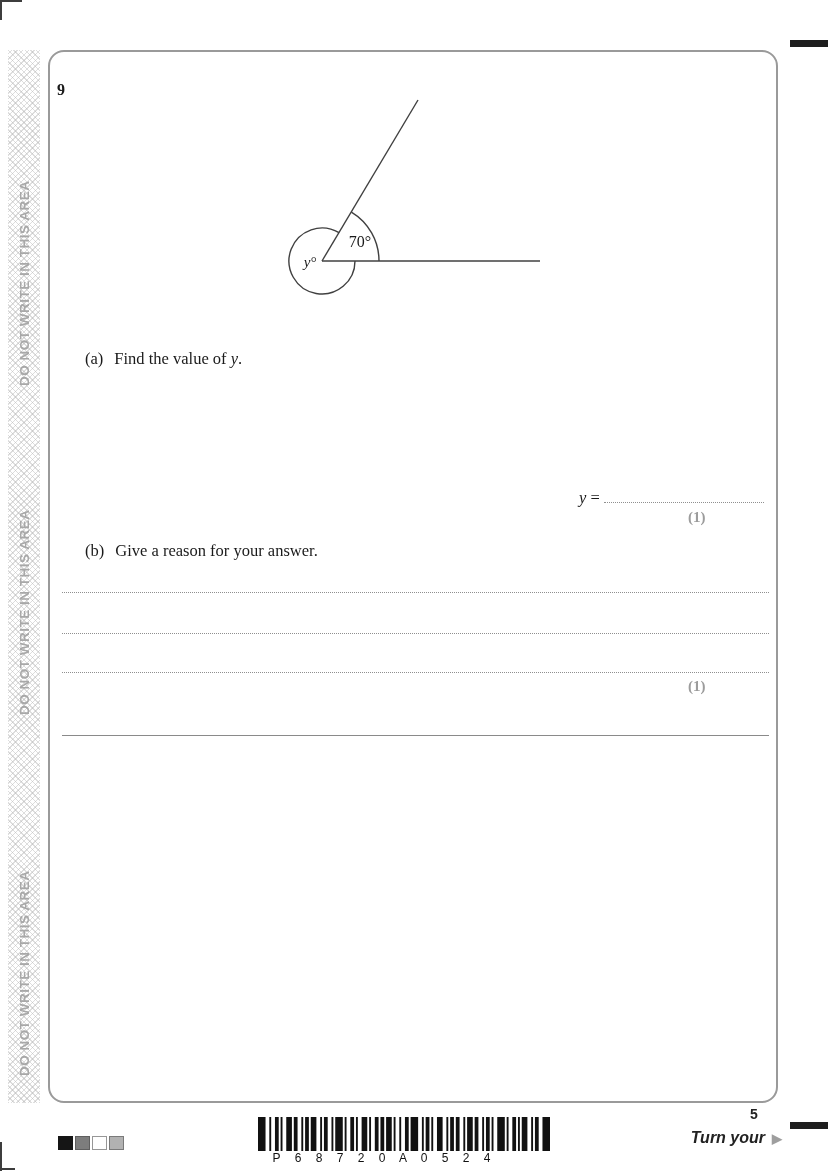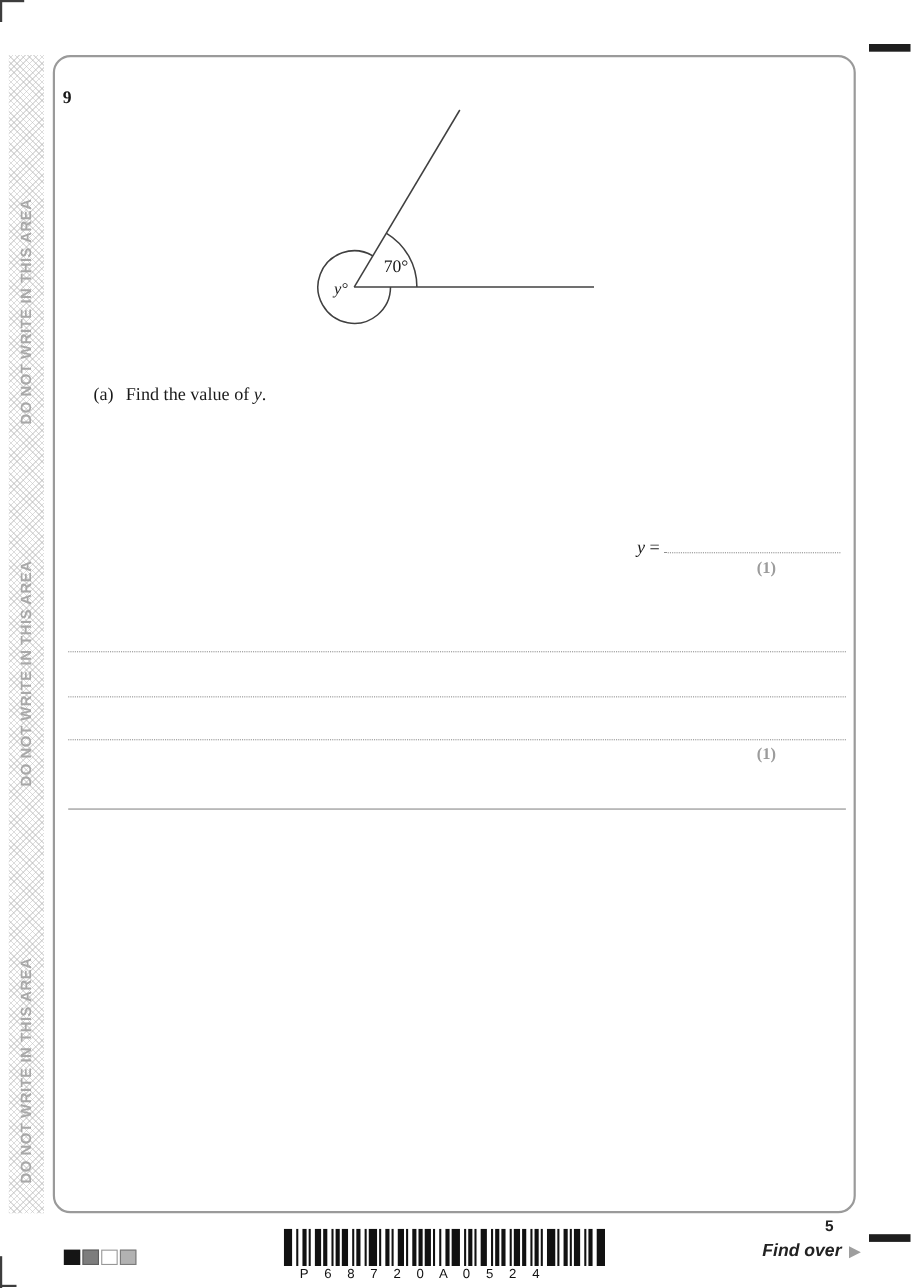--- a/index.html
+++ b/index.html
@@ -122,20 +122,23 @@
     <span class="var">y</span><span>.</span>
   </div>
 
   <div class="answer-line">
     <span class="var">y</span>
     <span>=</span>
     <span class="answer-dots"></span>
   </div>
   <div class="mark mark-a">(1)</div>
 
+  <div class="part-line part-b">
+    <span class="part-label">(b)</span><span>Give a reason for your answer.</span>
+  </div>
   <div class="dotline dl1"></div>
   <div class="dotline dl2"></div>
   <div class="dotline dl3"></div>
   <div class="mark mark-b">(1)</div>
 
   <div class="solid-line"></div>
 
   <div class="cal-squares">
     <div class="sq sq1"></div>
     <div class="sq sq2"></div>
@@ -190,16 +193,16 @@
         <rect x="140" y="0" width="3" height="34"></rect>
         <rect x="145" y="0" width="1" height="34"></rect>
         <rect x="147" y="0" width="2" height="34"></rect>
         <rect x="151" y="0" width="4" height="34"></rect>
       </svg>
     <div class="barcode-text">P 6 8 7 2 0 A 0 5 2 4</div>
   </div>
 
   <div class="page-number">5</div>
   <div class="turn-over">
-    <span>Find over</span><span class="turn-arrow">▶</span>
+    <span>Turn your</span><span class="turn-arrow">▶</span>
   </div>
 
 </div>
 
 </body></html>

